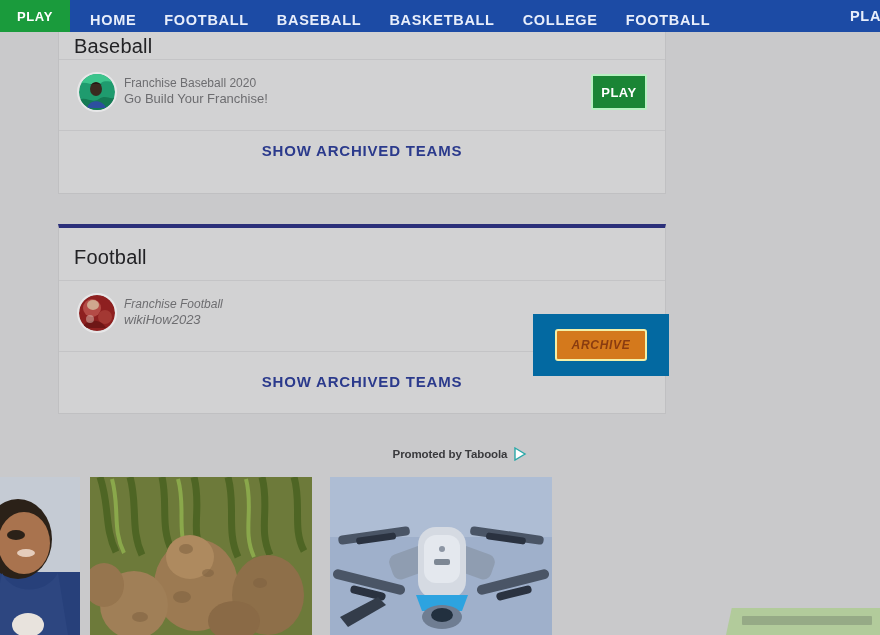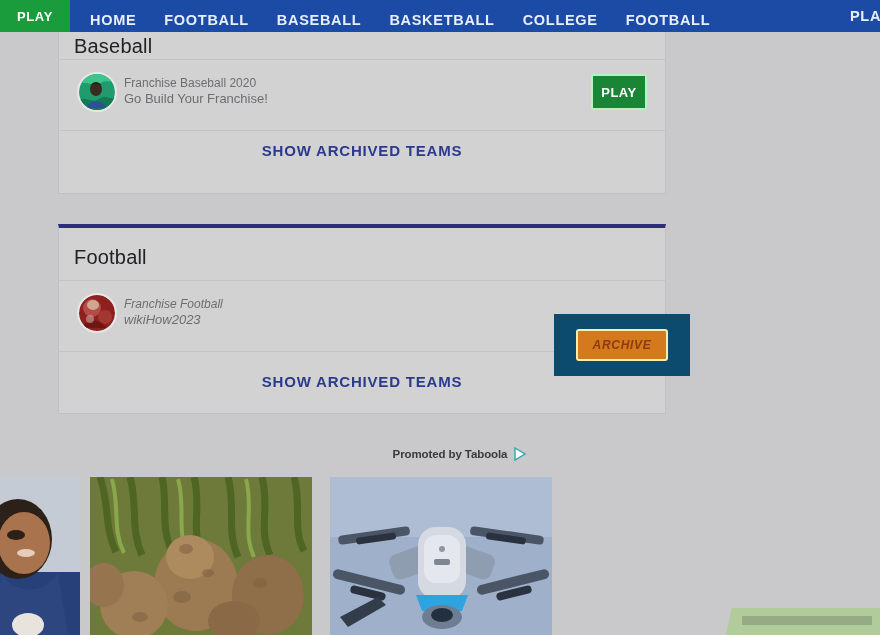--- a/index.html
+++ b/index.html
@@ -173,25 +173,25 @@
     align-items: center;
     justify-content: center;
     border: 2px solid #b7f0c1;
     box-sizing: border-box;
     border-radius: 2px;
   }
 
   
   #archive-highlight {
     position: absolute;
-    left: 495px;
+    left: 474px;
     top: 33px;
     width: 136px;
     height: 62px;
-    background: #0c4a6e;
+    background: #0369a1;
     display: flex;
     align-items: center;
     justify-content: center;
   }
   #archive-btn {
     width: 92px;
     height: 32px;
     background: #d4791c;
     color: #8a3c10;
     font-size: 12px;

